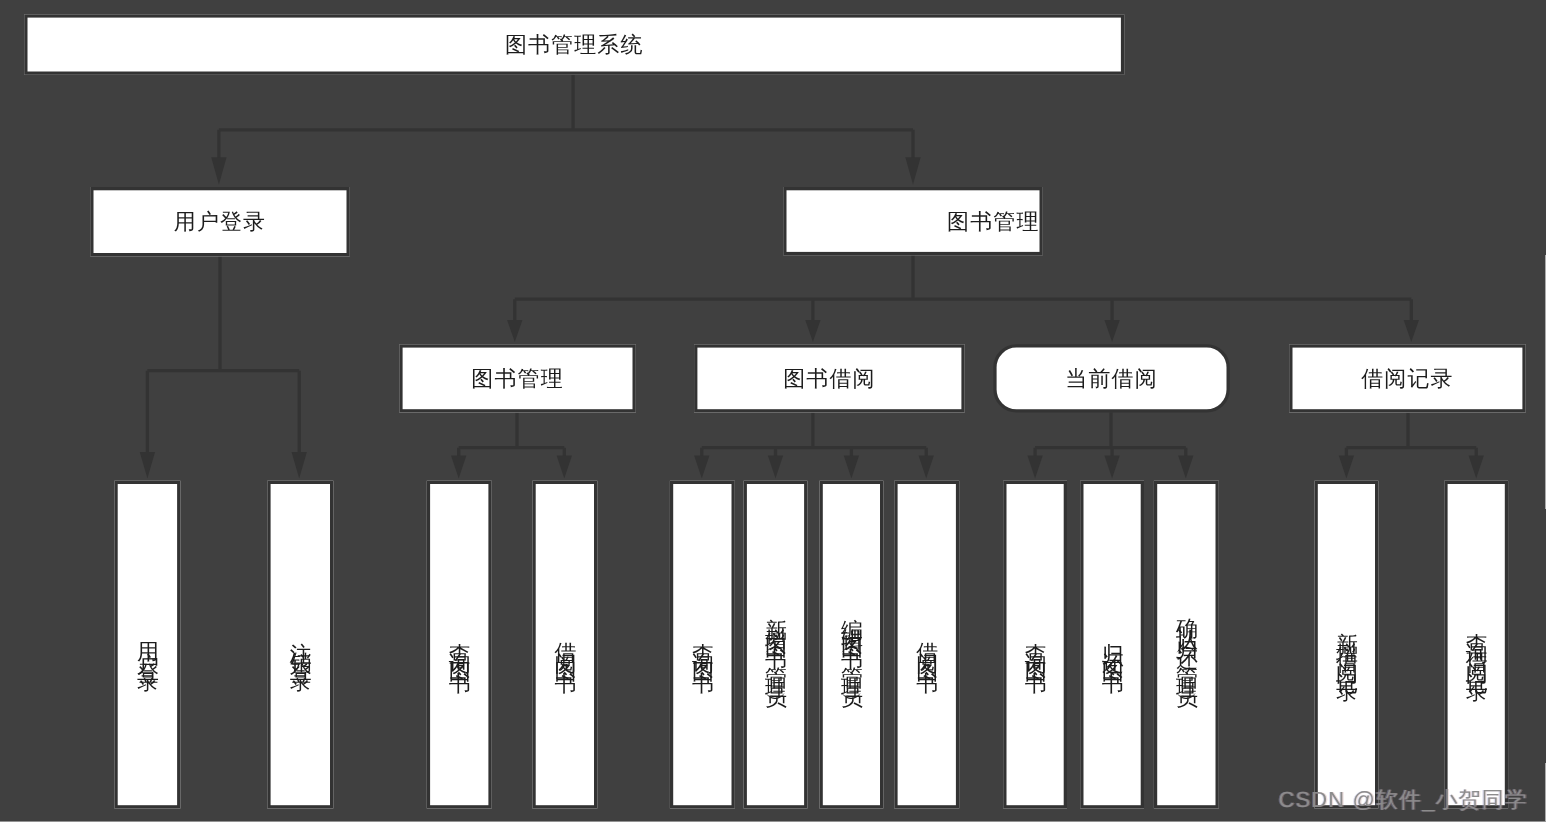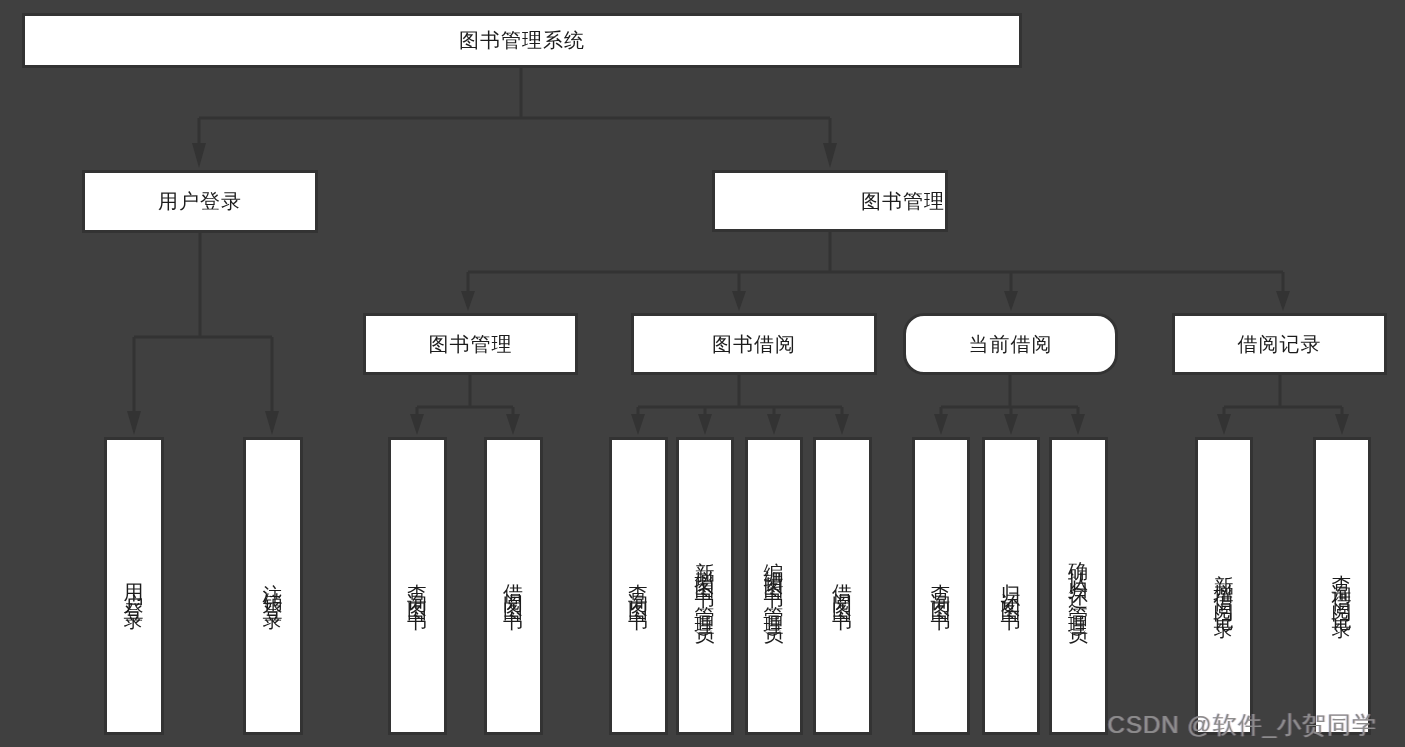--- a/index.html
+++ b/index.html
@@ -35,23 +35,23 @@
   .leaf .vlabel {
     writing-mode: vertical-rl;
     text-orientation: mixed;
     font-size: 20px;
     line-height: 1;
     letter-spacing: 9px;
     max-height: 288px;
   }
   .watermark {
     position: absolute;
-    right: 28px;
+    right: 16px;
     bottom: 6px;
-    font-size: 24px;
+    font-size: 20px;
     color: #8c8c8c;
     letter-spacing: 1px;
     white-space: nowrap;
     text-shadow: 1px 0 0 rgba(200,160,160,0.35), -1px 0 0 rgba(160,160,210,0.35);
   }
 </style>
 </head>
 <body>
 
 <div class="canvas">

